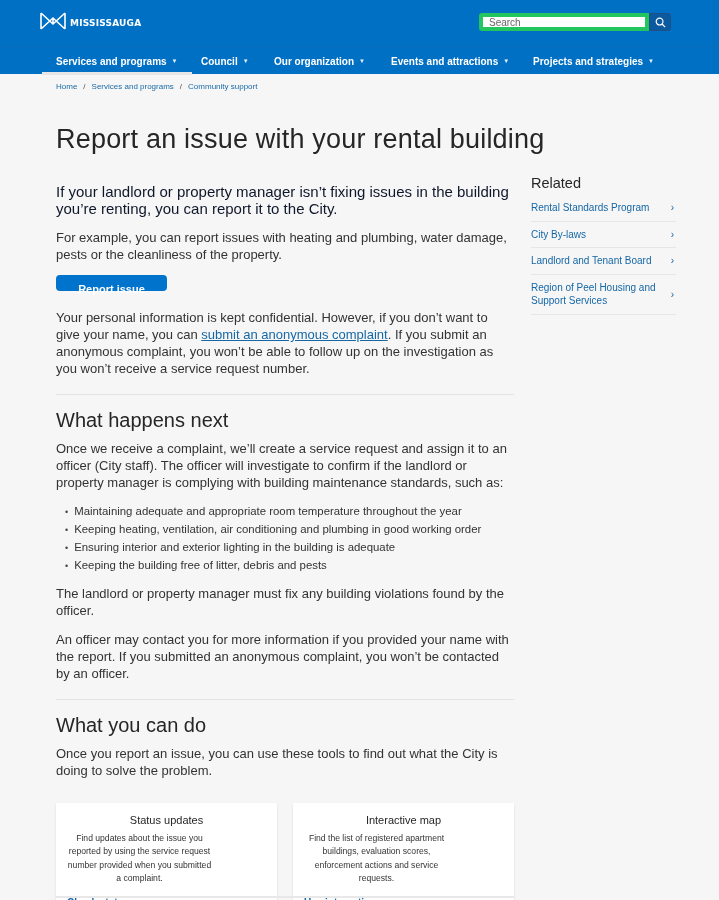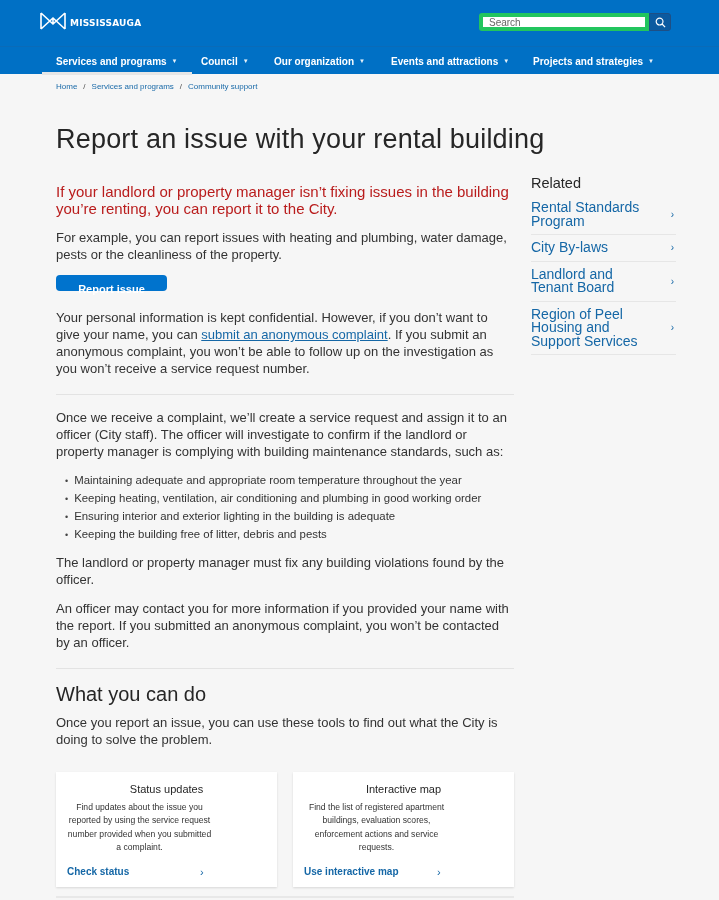--- a/index.html
+++ b/index.html
@@ -21,21 +21,21 @@
   .nav-item .caret { font-size: 6px; margin-left: 5px; opacity: 0.9; }
   .nav-item.active::after { content: ""; position: absolute; left: -14px; right: -14px; bottom: 0; height: 3px; background: #e6e6e6; }
 
   
   .breadcrumb { position: absolute; top: 82px; left: 56px; font-size: 8px; color: #4a4a4a; display: flex; gap: 6px; }
   .breadcrumb a { color: #1a6aa8; text-decoration: none; cursor: pointer; }
 
   h1.page-title { position: absolute; top: 124px; left: 56px; font-size: 27px; font-weight: normal; color: #262626; letter-spacing: 0.2px; }
 
   .main { position: absolute; left: 56px; top: 180px; width: 458px; }
-  .lead { font-size: 15px; line-height: 17px; color: #b91c1c; margin-top: 3px; }
+  .lead { font-size: 15px; line-height: 17px; color: #0f172a; margin-top: 3px; }
   p.body { font-size: 13px; line-height: 17px; color: #333; }
   .mt12 { margin-top: 12px; }
   .btn-primary { display: inline-block; margin-top: 12px; width: 111px; height: 16px; border-radius: 4px; background: #0073cd; color: #fff; font-size: 11px; font-weight: bold; text-align: center; line-height: 28px; cursor: pointer; }
   a.inline { color: #1567a6; text-decoration: underline; cursor: pointer; }
   hr.sep { border: none; border-top: 1px solid #e3e3e3; margin: 17px 0 14px; }
   h2 { font-size: 20px; font-weight: normal; color: #262626; margin-bottom: 8px; }
   ul.bullets { margin: 12px 0 10px 22px; font-size: 11.4px; line-height: 17px; color: #333; list-style: none; }
   ul.bullets li::before { content: "•"; margin-left: -13px; margin-right: 6px; color: #444; font-size: 9px; }
 
   .cards { display: flex; gap: 16px; margin-top: 24px; text-align: center; }
@@ -44,21 +44,21 @@
   .card p { font-size: 8.6px; line-height: 13.3px; color: #333; width: 145px; }
   .card .card-link { position: absolute; left: 11px; bottom: 10px; font-size: 10px; color: #1567a6; font-weight: bold; cursor: pointer; }
   .card .chev { position: absolute; left: 144px; bottom: 9px; font-size: 11px; color: #1567a6; }
 
   .bottom-line { position: absolute; left: 56px; top: 896px; width: 458px; height: 2px; background: #e8e8e8; }
 
   
   .related { position: absolute; left: 531px; top: 175px; width: 145px; }
   .related h4 { font-size: 14.5px; font-weight: normal; color: #262626; margin-bottom: 4px; }
   .rel-item { display: flex; align-items: center; justify-content: space-between; border-bottom: 1px solid #e6e6e6; padding: 6px 0; cursor: pointer; }
-  .rel-item span.txt { font-size: 14px; line-height: 13.5px; color: #1567a6; width: 125px; }
+  .rel-item span.txt { font-size: 10px; line-height: 13.5px; color: #1567a6; width: 125px; }
   .rel-item span.chev { font-size: 10px; color: #1567a6; padding-right: 2px; }
 </style>
 </head>
 <body>
 
 <div class="topbar">
   <div class="logo">
     <svg width="26" height="18" viewBox="0 0 26 18">
       <path d="M1 1 L13 12 L25 1 M1 1 L1 17 M25 1 L25 17 M1 17 L13 6 L25 17 M13 12 L13 6" stroke="#fff" stroke-width="1.6" fill="none"></path>
     </svg>
@@ -111,20 +111,21 @@
 <div class="main">
   <p class="lead">If your landlord or property manager isn’t fixing issues in the building you’re renting, you can report it to the City.</p>
   <p class="body mt12">For example, you can report issues with heating and plumbing, water damage, pests or the cleanliness of the property.</p>
   <div class="btn-primary">Report issue</div>
   <p class="body mt12">
     <span>Your personal information is kept confidential. However, if you don’t want to give your name, you can </span><a class="inline">submit an anonymous complaint</a><span>. If you submit an anonymous complaint, you won’t be able to follow up on the investigation as you won’t receive a service request number.</span>
   </p>
 
   <hr class="sep">
 
+  <h2>What happens next</h2>
   <p class="body">Once we receive a complaint, we’ll create a service request and assign it to an officer (City staff). The officer will investigate to confirm if the landlord or property manager is complying with building maintenance standards, such as:</p>
   <ul class="bullets">
     <li>Maintaining adequate and appropriate room temperature throughout the year</li>
     <li>Keeping heating, ventilation, air conditioning and plumbing in good working order</li>
     <li>Ensuring interior and exterior lighting in the building is adequate</li>
     <li>Keeping the building free of litter, debris and pests</li>
   </ul>
   <p class="body">The landlord or property manager must fix any building violations found by the officer.</p>
   <p class="body mt12">An officer may contact you for more information if you provided your name with the report. If you submitted an anonymous complaint, you won’t be contacted by an officer.</p>
 

